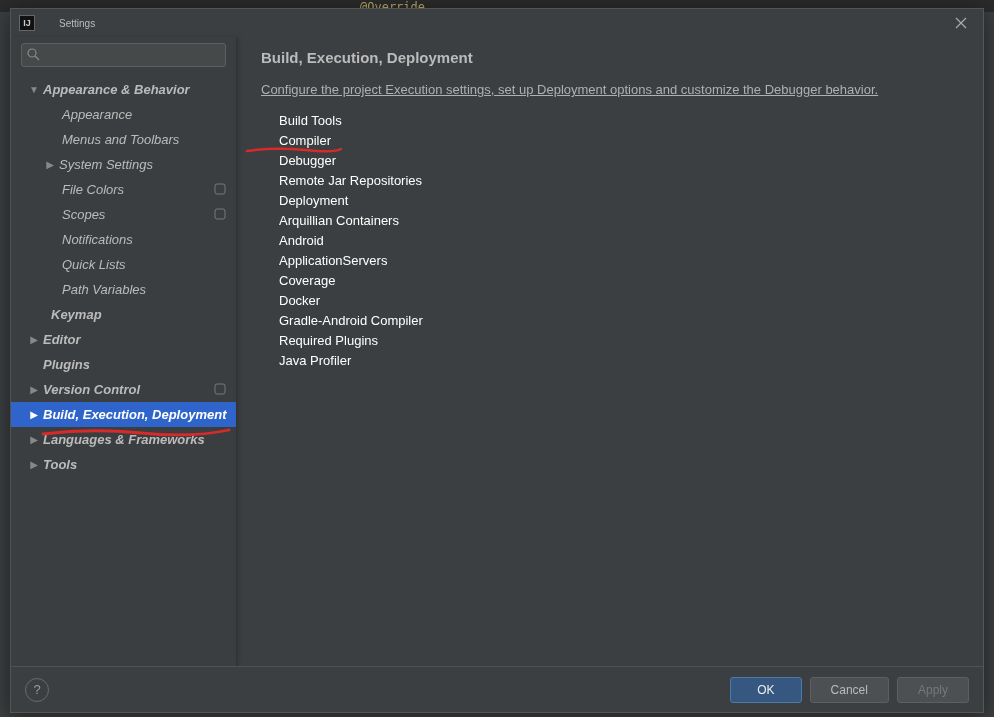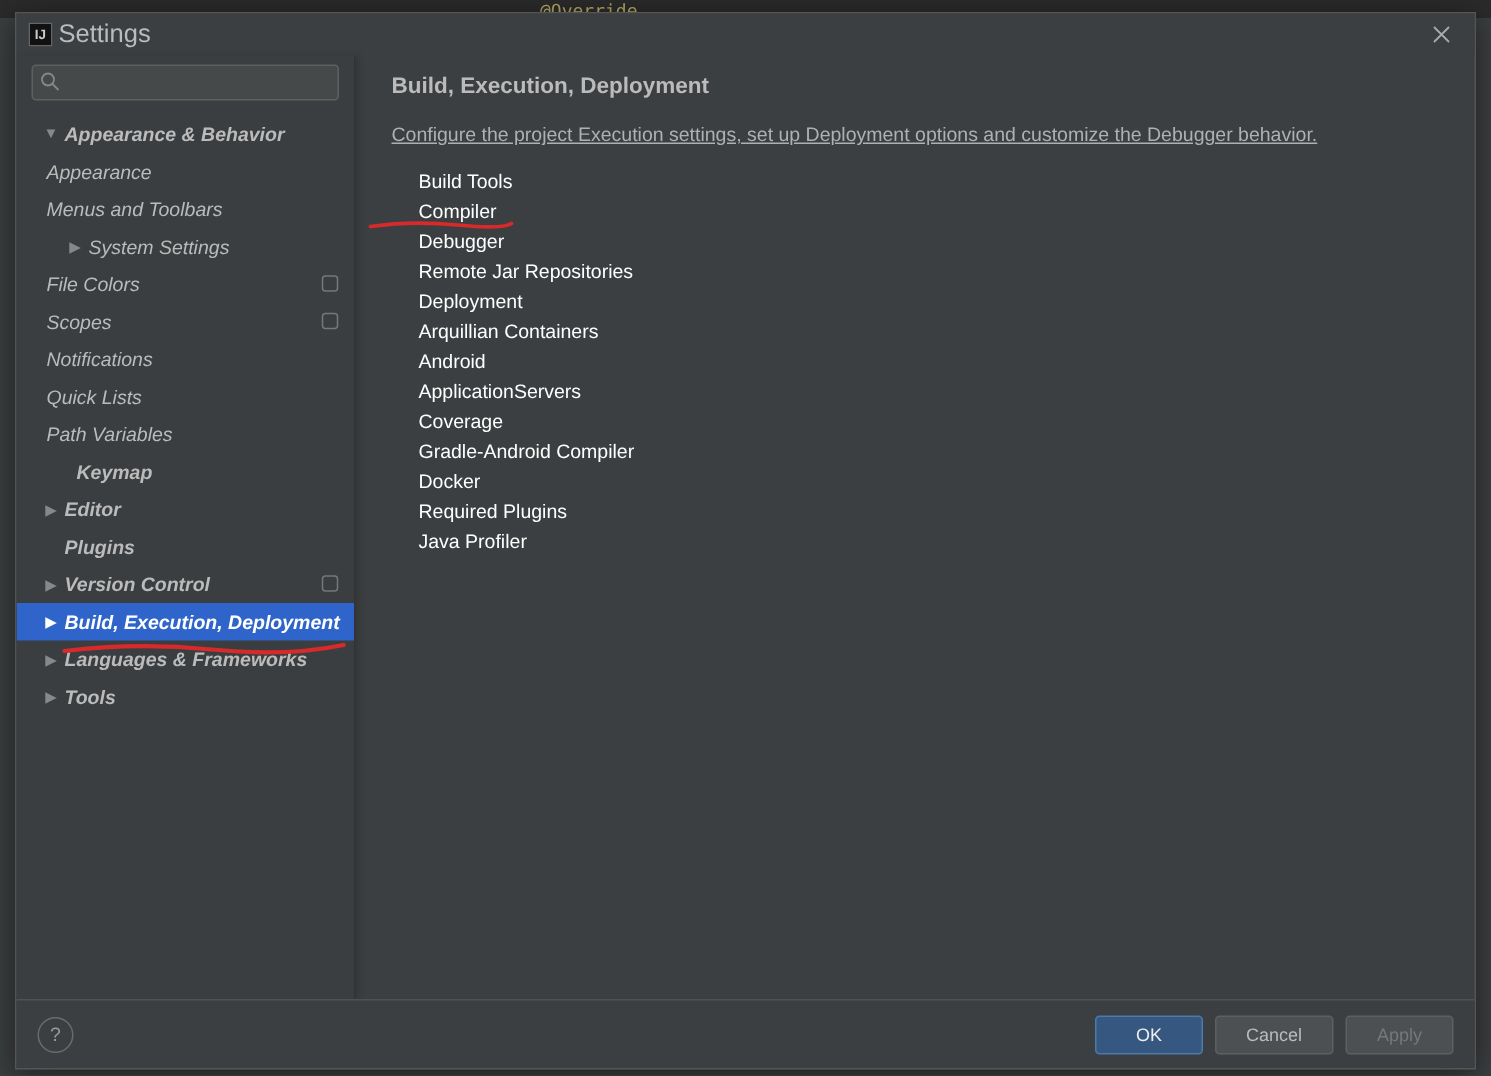--- a/index.html
+++ b/index.html
@@ -44,30 +44,30 @@
       display: flex;
       align-items: center;
       padding: 0 8px;
       background: #3c3f41;
     }
     .app-icon {
       width: 16px;
       height: 16px;
       background: #111;
       border: 1px solid #666;
-      margin-right: 4px;
+      margin-right: 24px;
       display: flex;
       align-items: center;
       justify-content: center;
       color: #ccc;
       font-size: 9px;
       font-weight: bold;
     }
     .title-text {
-      font-size: 17px;
+      font-size: 10px;
       color: #bbb;
     }
     .close-btn {
       margin-left: auto;
       width: 28px;
       height: 28px;
       display: flex;
       align-items: center;
       justify-content: center;
       color: #aaa;
@@ -133,21 +133,21 @@
     }
     .arrow {
       width: 10px;
       text-align: center;
       margin-right: 4px;
       color: #888;
       font-size: 10px;
     }
     .tree-item.selected .arrow { color: #fff; }
     .tree-label { flex: 1; font-style: italic; }
-    .child { padding-left: 20px; }
+    .child { padding-left: 51px; }
     .badge {
       position: absolute;
       right: 8px;
       width: 14px;
       height: 14px;
       color: #777;
     }
     .main {
       flex: 1;
       padding: 12px 24px;
@@ -339,22 +339,22 @@
       <div class="link-list">
         <span class="link-item">Build Tools</span>
         <span class="link-item">Compiler</span>
         <span class="link-item">Debugger</span>
         <span class="link-item">Remote Jar Repositories</span>
         <span class="link-item">Deployment</span>
         <span class="link-item">Arquillian Containers</span>
         <span class="link-item">Android</span>
         <span class="link-item">ApplicationServers</span>
         <span class="link-item">Coverage</span>
+        <span class="link-item">Docker</span>
         <span class="link-item">Gradle-Android Compiler</span>
-        <span class="link-item">Docker</span>
         <span class="link-item">Required Plugins</span>
         <span class="link-item">Java Profiler</span>
       </div>
 
       <svg class="red-underline" style="left:8px;top:108px;width:98px">
         <path d="M2 6 Q 30 2, 60 5 T 96 4" stroke="#d82a2a" stroke-width="2.5" fill="none" stroke-linecap="round"></path>
       </svg>
     </div>
   </div>
 

